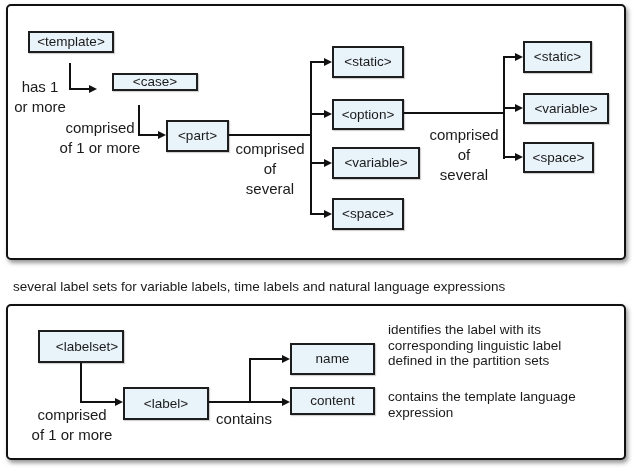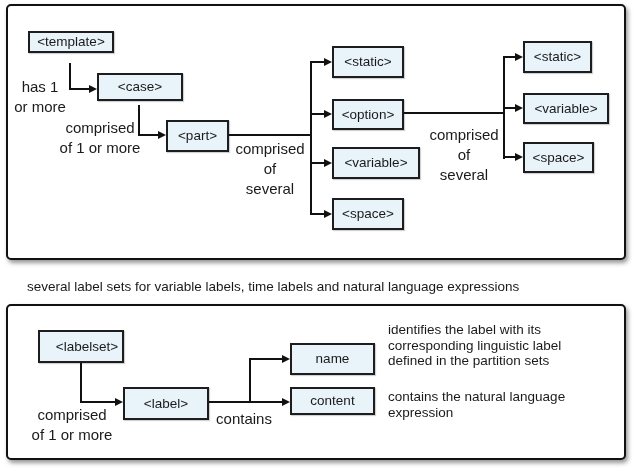--- a/index.html
+++ b/index.html
@@ -37,21 +37,21 @@
   .caption{position:absolute;font-size:13.5px;line-height:16px;white-space:nowrap;}
 </style>
 </head>
 <body>
 
 <div class="panel" style="left:6px;top:4px;width:620px;height:256px;"></div>
 
 <div class="node" style="left:28px;top:31px;width:86px;height:22px;">
   <span>&lt;template&gt;</span>
 </div>
-<div class="node" style="left:97px;top:73px;width:86px;height:28px;">
+<div class="node" style="left:112px;top:73px;width:86px;height:18px;">
   <span>&lt;case&gt;</span>
 </div>
 <div class="node" style="left:166px;top:120px;width:63px;height:32px;">
   <span>&lt;part&gt;</span>
 </div>
 <div class="node" style="left:332px;top:46px;width:72px;height:32px;">
   <span>&lt;static&gt;</span>
 </div>
 <div class="node" style="left:332px;top:99px;width:72px;height:31px;">
   <span>&lt;option&gt;</span>
@@ -112,21 +112,21 @@
 or more</div>
 <div class="lbl" style="left:57px;top:118px;width:86px;">comprised
 of 1 or more</div>
 <div class="lbl" style="left:234px;top:139px;width:72px;">comprised
 of
 several</div>
 <div class="lbl" style="left:428px;top:125px;width:72px;">comprised
 of
 several</div>
 
-<div class="caption" style="left:27px;top:279px;">several label sets for variable labels, time labels and natural language expressions</div>
+<div class="caption" style="left:13px;top:279px;">several label sets for variable labels, time labels and natural language expressions</div>
 
 <div class="panel" style="left:6px;top:304px;width:620px;height:156px;"></div>
 
 <div class="node" style="left:38px;top:330px;width:86px;height:33px;padding-left:12px;">
   <span>&lt;labelset&gt;</span>
 </div>
 <div class="node" style="left:123px;top:387px;width:86px;height:33px;">
   <span>&lt;label&gt;</span>
 </div>
 <div class="node" style="left:290px;top:343px;width:85px;height:32px;">
@@ -151,14 +151,14 @@
   <div class="arr-r" style="left:282px;top:398px;"></div>
 </div>
 
 <div class="lbl" style="left:29px;top:405px;width:86px;">comprised
 of 1 or more</div>
 <div class="lbl" style="left:215px;top:409px;width:58px;">contains</div>
 
 <div class="anno" style="left:388px;top:322px;width:210px;">identifies the label with its
 corresponding linguistic label
 defined in the partition sets</div>
-<div class="anno" style="left:388px;top:389px;width:210px;">contains the natural language
+<div class="anno" style="left:388px;top:389px;width:210px;">contains the template language
 expression</div>
 
 </body></html>

